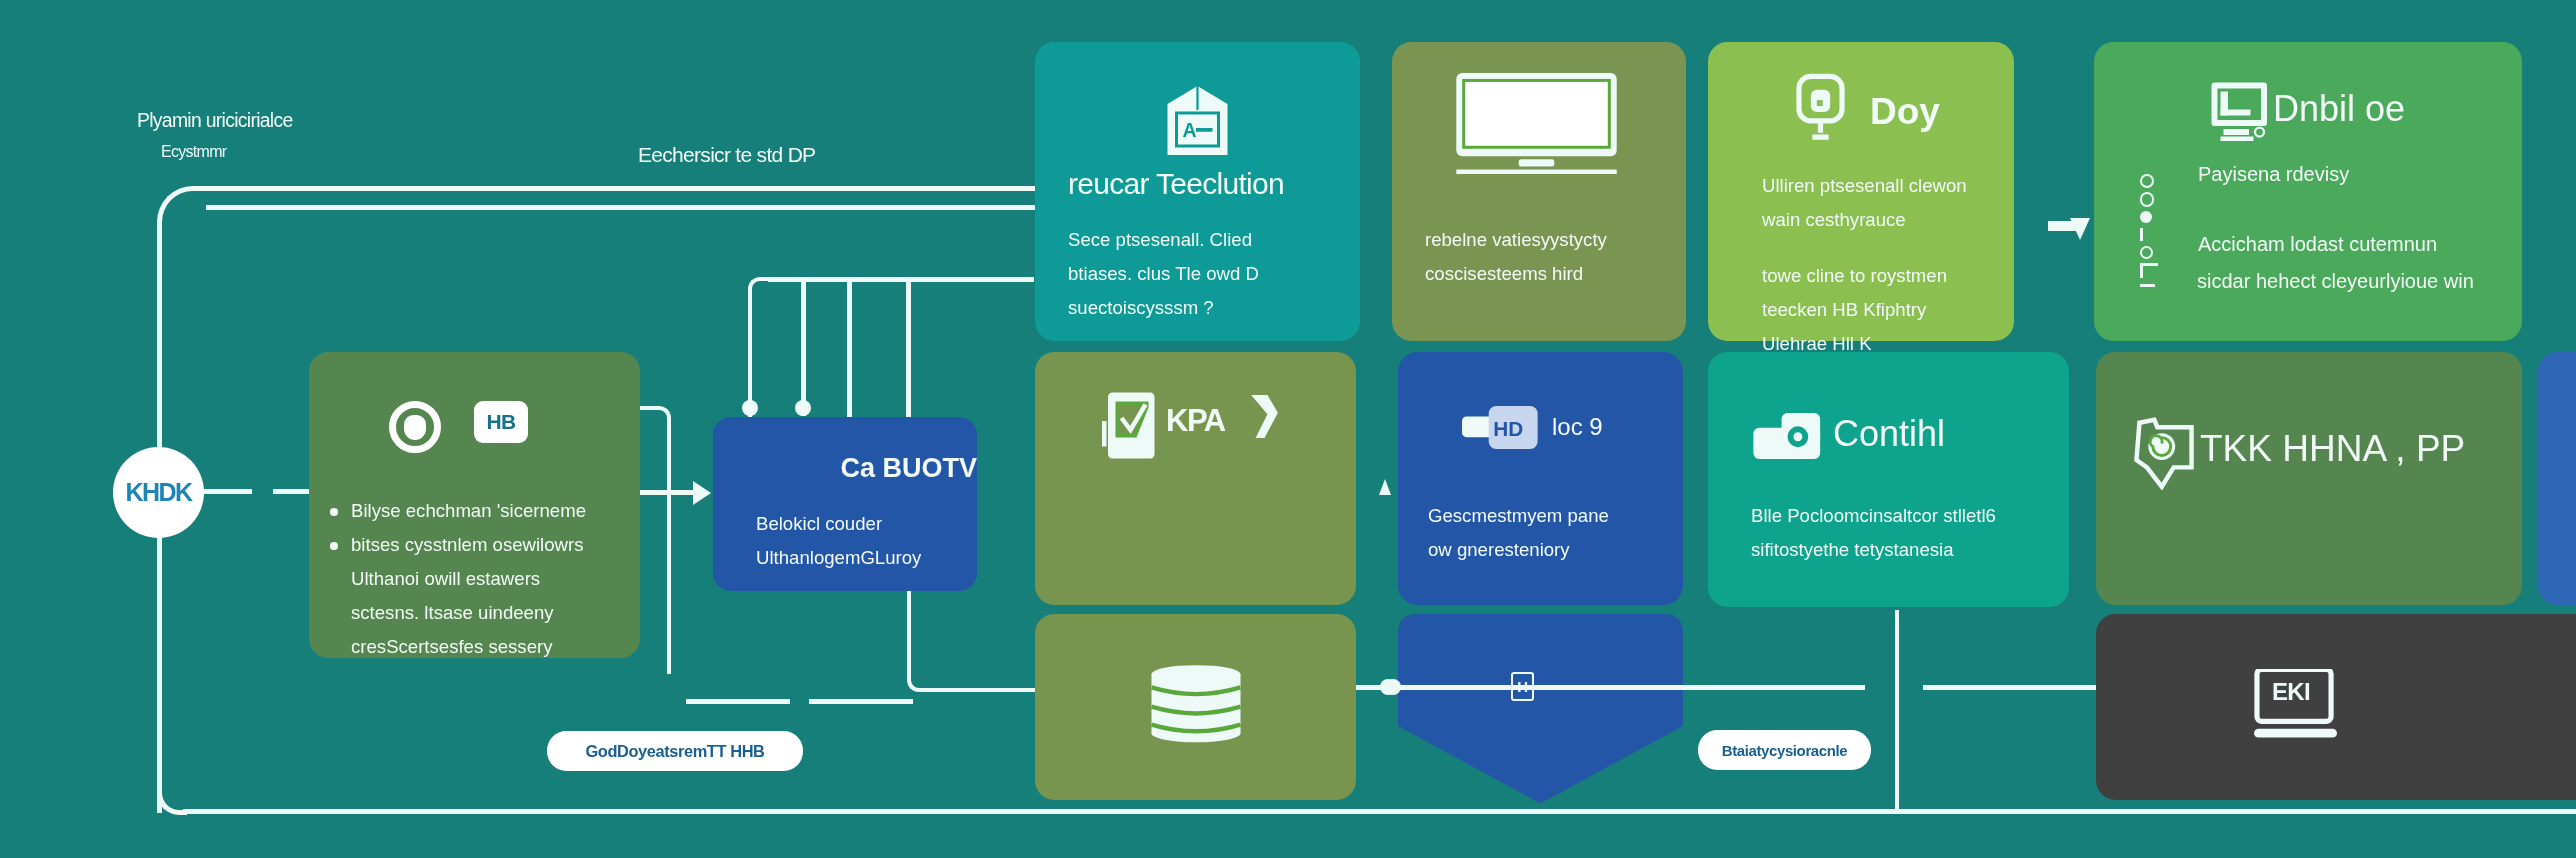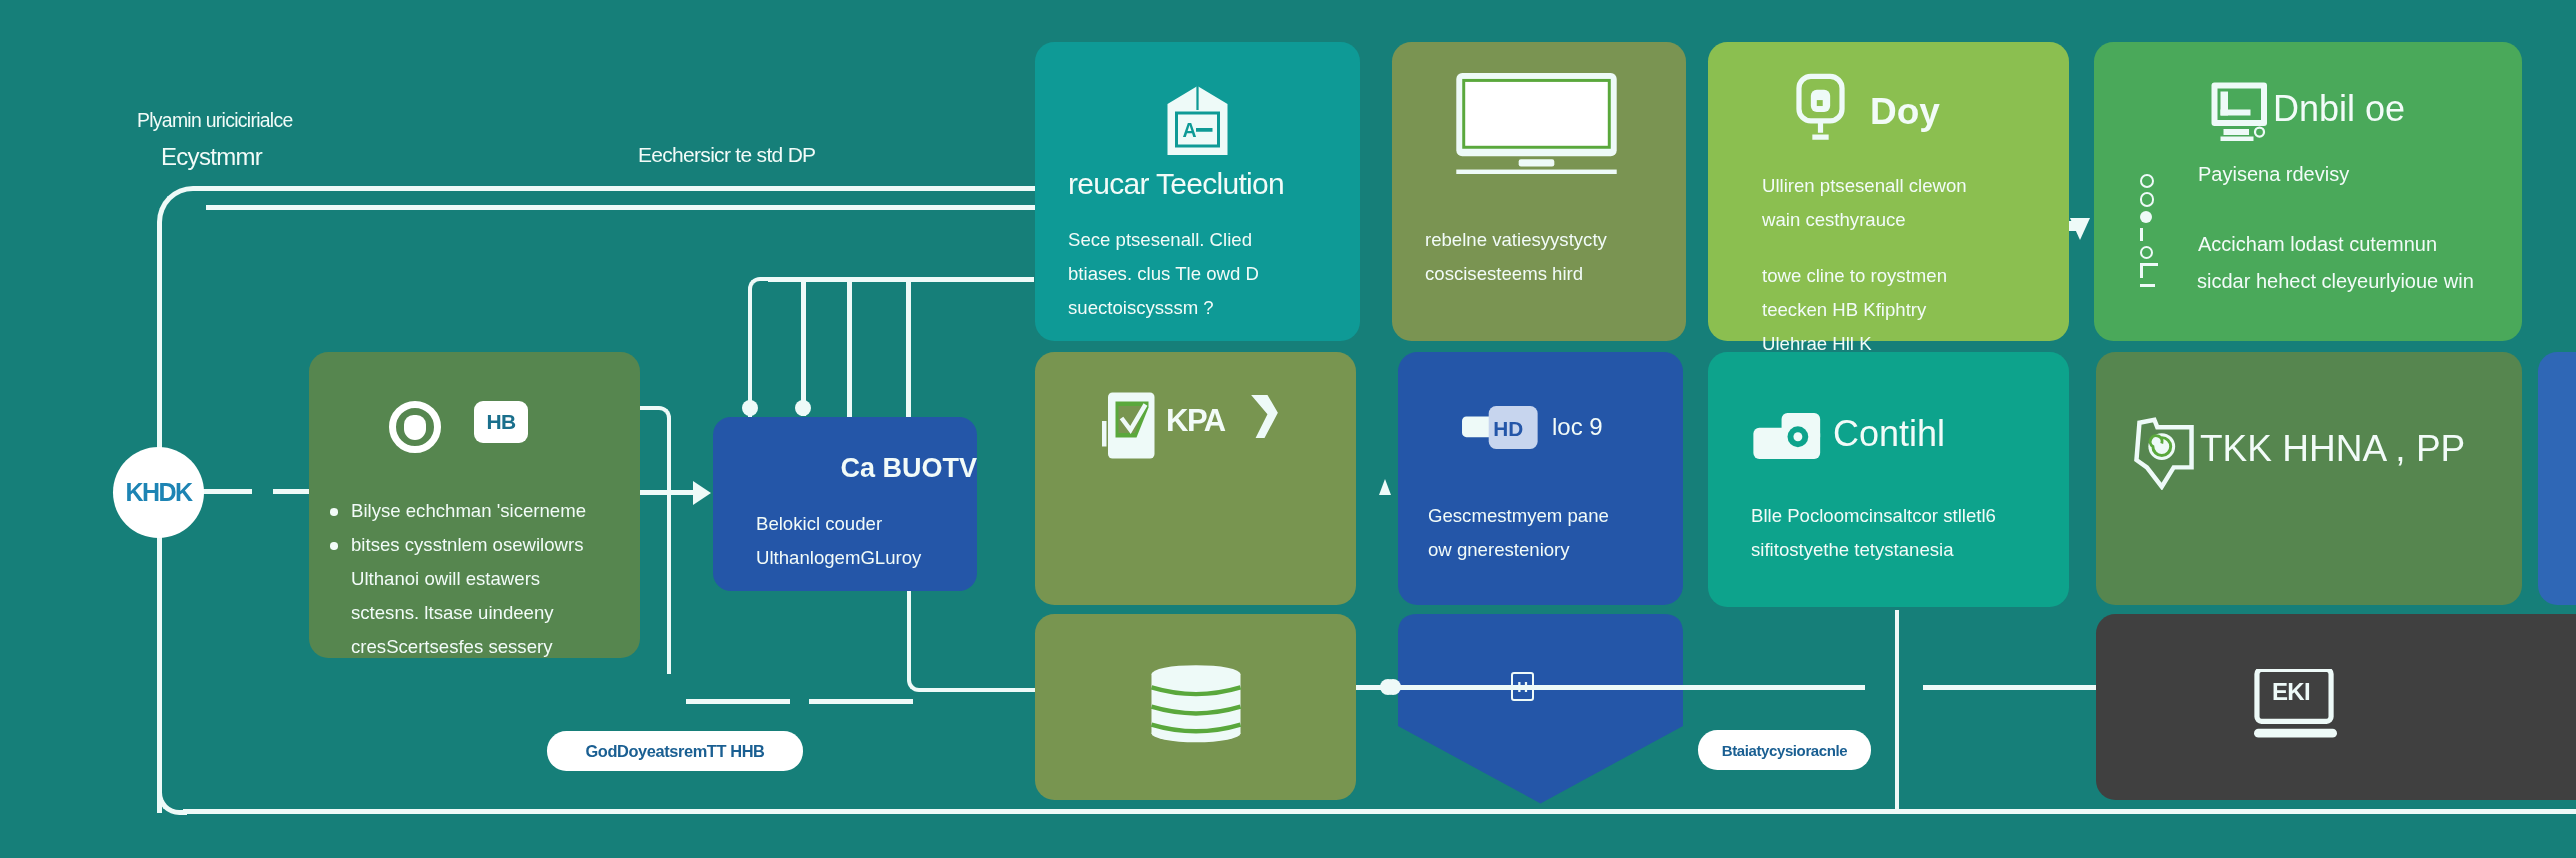--- a/index.html
+++ b/index.html
@@ -64,21 +64,21 @@
   <div class="wl" style="left:1895px;top:610px;width:3.7px;height:203px;"></div>
 
   <div class="wl" style="left:2048px;top:221px;width:30px;height:10.4px;"></div>
   <div class="abs" style="left:2070px;top:218px;width:0;height:0;border-top:22.4px solid #eefaf8;border-left:10.4px solid transparent;border-right:10.4px solid transparent;"></div>
 
   <div class="txt" style="left:1527px;top:312px;font-size:16.4px;">⌄</div>
   <div class="abs" style="left:1379px;top:479px;width:0;height:0;border-bottom:16.4px solid #eefaf8;border-left:6px solid transparent;border-right:6px solid transparent;"></div>
 </div>
 
 <div class="txt" style="left:137px;top:109px;font-size:19.4px;letter-spacing:-0.7px;">Plyamin uricicirialce</div>
-<div class="txt" style="left:161px;top:143px;font-size:24px;letter-spacing:-0.7px;">Ecystmmr</div>
+<div class="txt" style="left:161px;top:143px;font-size:16px;letter-spacing:-0.7px;">Ecystmmr</div>
 <div class="txt" style="left:638px;top:143px;font-size:21px;letter-spacing:-0.7px;">Eechersicr te std DP</div>
 
 <div class="abs" style="left:113px;top:447px;width:91px;height:91px;border-radius:50%;background:#fff;display:flex;align-items:center;justify-content:center;">
   <span style="color:#1d84b4;font-size:25px;font-weight:bold;letter-spacing:-1.5px;">KHDK</span>
 </div>
 
 <div class="card" style="left:309px;top:352px;width:331px;height:306px;background:#56864f;">
   <div class="abs" style="left:80px;top:49px;width:52px;height:52px;border:7.5px solid #fff;border-radius:50%;box-sizing:border-box;display:flex;align-items:center;justify-content:center;">
     <div style="width:22.4px;height:25px;background:#fff;border-radius:10.4px 10.4px 12px 12px;"></div>
   </div>
@@ -130,21 +130,21 @@
       <rect x="88" y="116" width="48" height="10" rx="3" fill="#eefaf8"></rect>
       <rect x="4" y="130" width="216" height="6" fill="#eefaf8"></rect>
     </svg>
   </div>
   <div class="abs body-lines" style="left:33px;top:176px;">
     <div>rebelne vatiesyystycty</div>
     <div>coscisesteems hird</div>
   </div>
 </div>
 
-<div class="card" style="left:1708px;top:42px;width:361px;height:299px;background:#8bbf50;">
+<div class="card" style="left:1708px;top:42px;width:306px;height:299px;background:#8bbf50;">
   <div class="abs" style="left:88px;top:31px;">
     <svg width="49" height="72" viewBox="0 0 66 96">
       <rect x="4" y="4" width="58" height="60" rx="16" fill="none" stroke="#eefaf8" stroke-width="7"></rect>
       <rect x="20" y="22" width="26" height="30" rx="8" fill="#eefaf8"></rect>
       <rect x="28" y="36" width="8" height="8" fill="#8bbf50"></rect>
       <path d="M33 64 L33 80 M22 86 L44 86" stroke="#eefaf8" stroke-width="7"></path>
     </svg>
   </div>
   <div class="txt" style="left:162px;top:49px;font-size:37px;font-weight:bold;">Doy</div>
   <div class="abs body-lines" style="left:54px;top:122px;">

